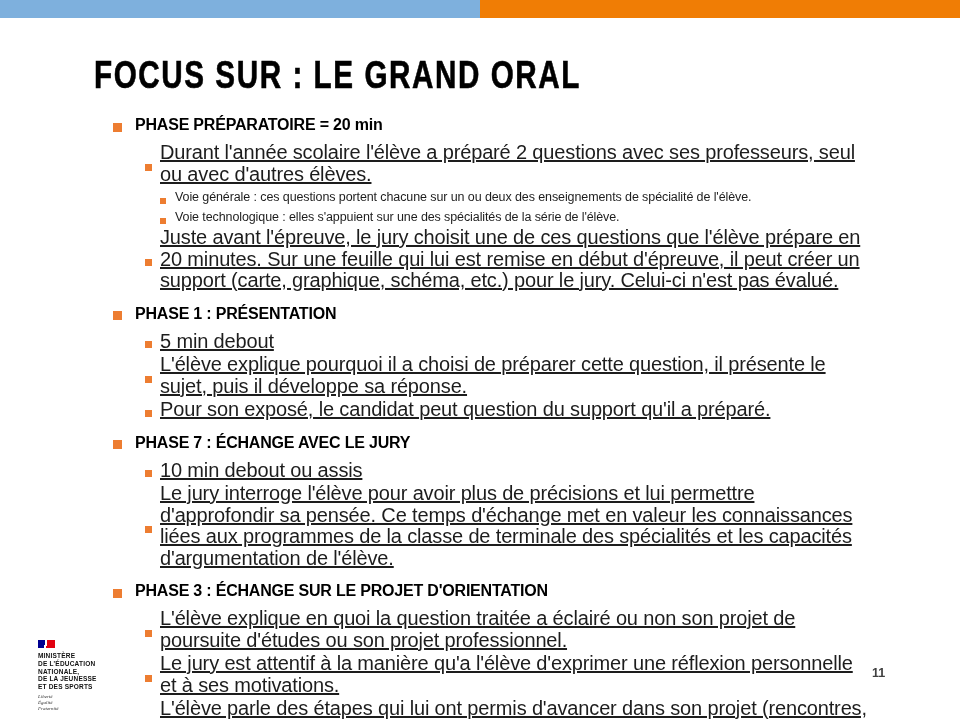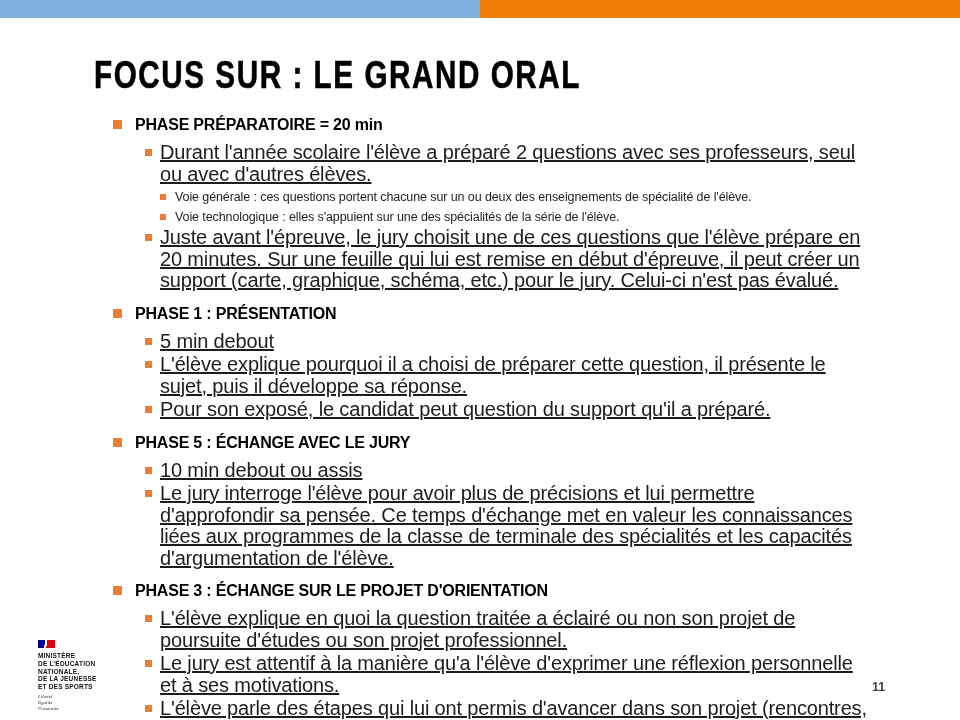--- a/index.html
+++ b/index.html
@@ -17,21 +17,21 @@
   #slide-title {
     position:absolute; left:94px; top:55px; white-space:nowrap;
     font-size:38px; font-weight:bold; color:#000;
     letter-spacing:2px; line-height:1.1;
     transform:scaleX(0.78); transform-origin:0 0;
     -webkit-text-stroke:0.6px #000;
   }
 
   
   #content { position:absolute; left:93px; top:115px; width:780px; color:#1d1d1d; }
-  .row { display:flex; align-items:flex-start;padding-left:20px; }
+  .row { display:flex; align-items:center;padding-left:20px; }
   .row.l1 { margin-top:12px; margin-bottom:8px; font-weight:bold; font-size:16px;
             line-height:19px; color:#000; letter-spacing:-0.2px; }
   .sec:first-child .row.l1 { margin-top:0; }
   .row.l2 { margin-left:32px; font-size:20px; line-height:21.5px; margin-bottom:2px;
             letter-spacing:-0.15px;text-decoration:underline; }
   .row.l3 { margin-left:47px; font-size:12.5px; line-height:20px; letter-spacing:-0.1px; }
   .bullet { background:#ED7D31; flex:0 0 auto; }
   .l1 .bullet { width:9px; height:9px; margin:5px 13px 0 0; }
   .l2 .bullet { width:7px; height:7px; margin:7px 8px 0 0; }
   .l3 .bullet { width:6px; height:6px; margin:7px 9px 0 0; }
@@ -39,21 +39,21 @@
   
   #logo { position:absolute; left:38px; top:640px; color:#111; }
   #flag { width:17px; height:8px; margin-bottom:4px;
           background:linear-gradient(100deg,#000091 0 40%,#ffffff 40% 52%,#E1000F 52% 100%); }
   .logo-line { font-size:6.5px; font-weight:bold; line-height:7.8px; letter-spacing:0.2px; }
   #motto { margin-top:3px; }
   .motto-line { font-family:"Liberation Serif","DejaVu Serif",serif; font-style:italic;
                 font-size:5px; line-height:6px; color:#333; }
 
   
-  #page-number { position:absolute; left:872px; top:680px; font-size:12.5px;
+  #page-number { position:absolute; left:872px; top:666px; font-size:12.5px;
                  font-weight:bold; color:#404040; }
 </style>
 </head>
 <body>
 
 <div class="topbar blue"></div>
 <div class="topbar orange"></div>
 
 <div id="slide-title">FOCUS SUR : LE GRAND ORAL</div>
 
@@ -94,21 +94,21 @@
         <div>L'élève explique pourquoi il a choisi de préparer cette question, il présente le sujet, puis il développe sa réponse.</div>
       </div>
       <div class="row l2">
         <span class="bullet"></span>
         <div>Pour son exposé, le candidat peut question du support qu'il a préparé.</div>
       </div>
     </div>
     <div class="sec">
       <div class="row l1">
         <span class="bullet"></span>
-        <div>PHASE 5 : ÉCHANGE AVEC LE JURY</div>
+        <div>PHASE 7 : ÉCHANGE AVEC LE JURY</div>
       </div>
       <div class="row l2">
         <span class="bullet"></span>
         <div>10 min debout ou assis</div>
       </div>
       <div class="row l2">
         <span class="bullet"></span>
         <div>Le jury interroge l'élève pour avoir plus de précisions et lui permettre d'approfondir sa pensée. Ce temps d'échange met en valeur les connaissances liées aux programmes de la classe de terminale des spécialités et les capacités d'argumentation de l'élève.</div>
       </div>
     </div>

